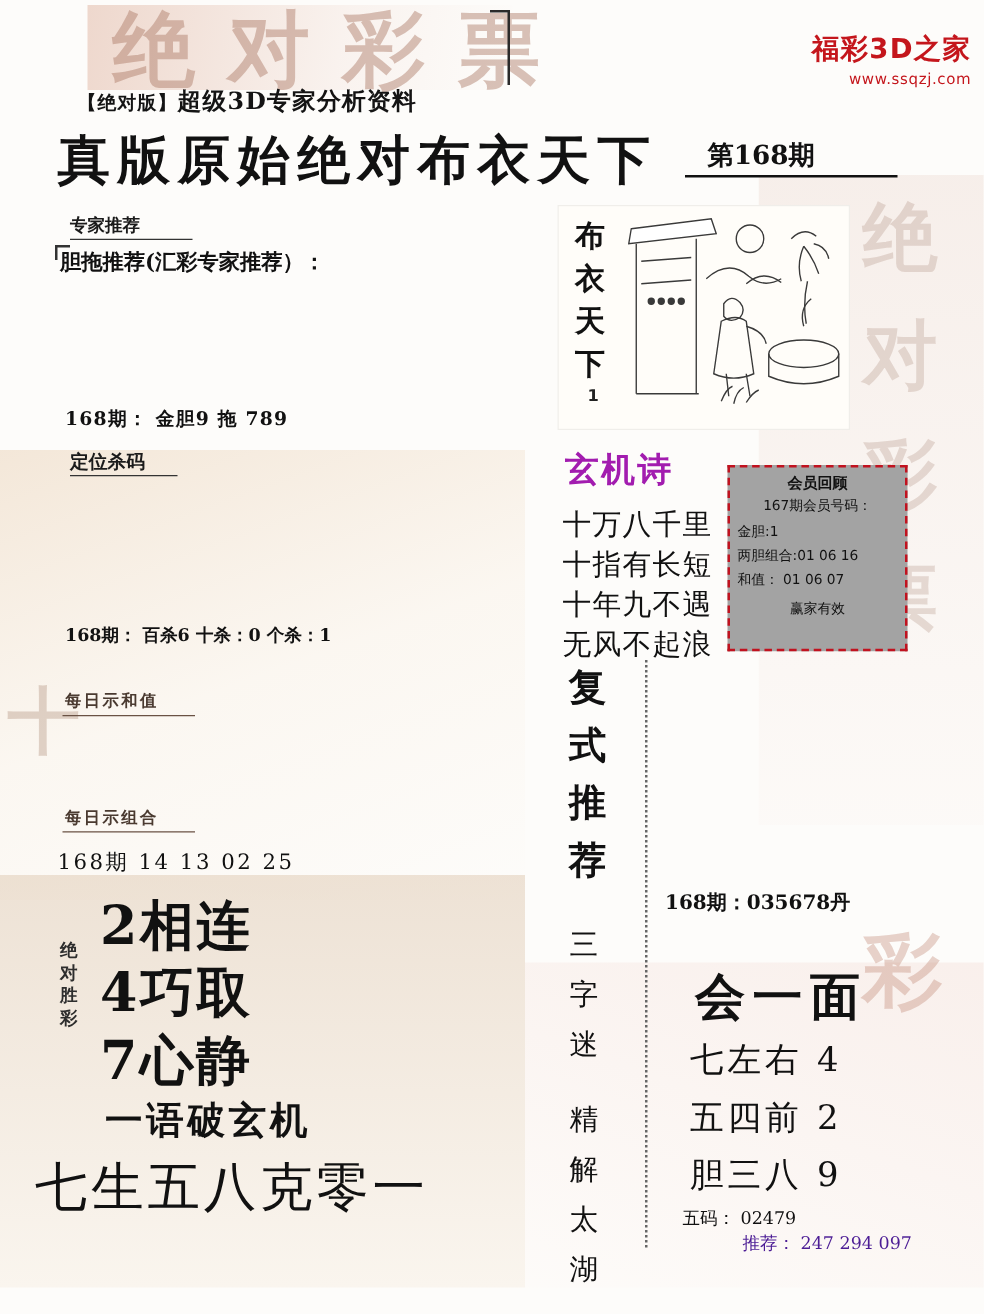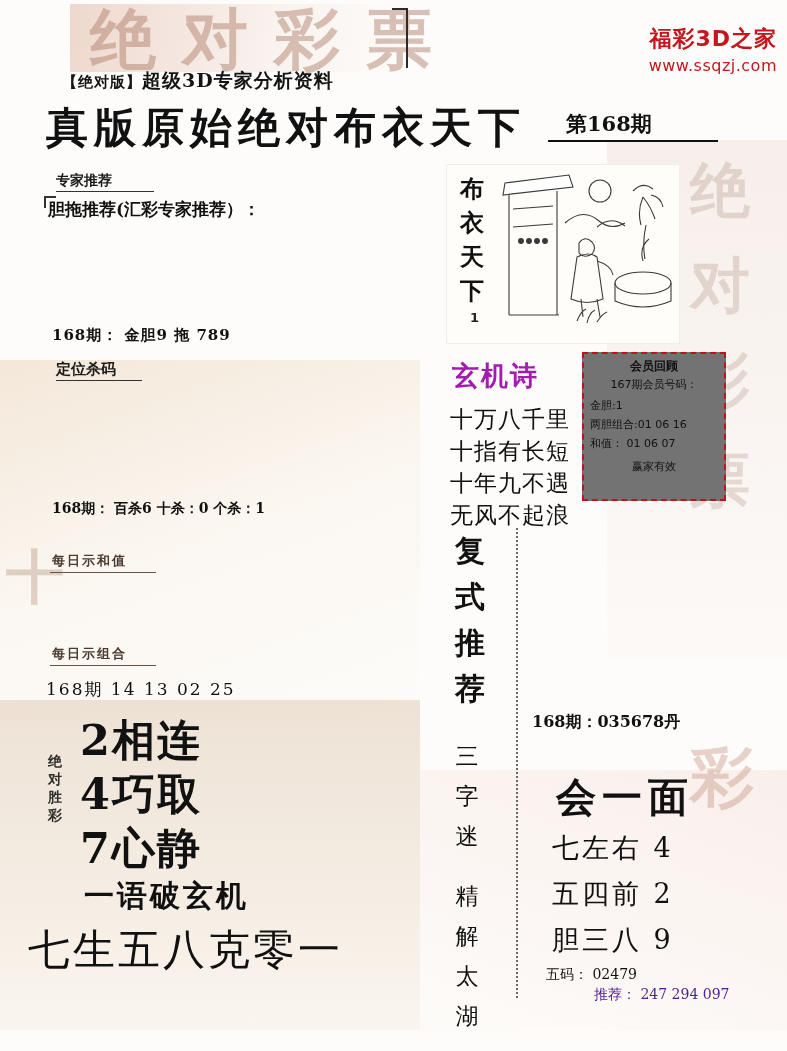--- a/index.html
+++ b/index.html
@@ -34,21 +34,21 @@
   .ghost-r2{left:690px;top:255px;font-size:60px;}
   .ghost-r3{left:690px;top:350px;font-size:60px;}
   .ghost-r4{left:690px;top:450px;font-size:60px;}
   .ghost-br{left:690px;top:745px;font-size:64px;color:rgba(190,130,110,.35);}
   .ghost-bl{left:6px;top:548px;font-size:58px;color:rgba(160,120,95,.3);}
 
   
   .brand{position:absolute;right:10px;top:8px;text-align:right;margin-top:16px;}
   .brand .b1{font-size:22px;font-weight:bold;color:#c4161c;letter-spacing:1px;
     font-family:"DejaVu Sans","Liberation Sans",sans-serif;}
-  .brand .b2{font-size:16px;color:#c4161c;margin-top:2px;letter-spacing:.5px;}
+  .brand .b2{font-size:12px;color:#c4161c;margin-top:2px;letter-spacing:.5px;}
 
   
   .sub-title{position:absolute;left:62px;top:68px;font-size:19px;font-weight:bold;
     font-family:"DejaVu Serif","Liberation Serif",serif;color:#141414;letter-spacing:1px;}
   .sub-title .tag{font-size:15px;}
   .main-title{position:absolute;left:46px;top:100px;font-size:42px;font-weight:bold;
     font-family:"DejaVu Serif","Liberation Serif",serif;letter-spacing:6px;color:#111;}
   .issue{position:absolute;left:566px;top:110px;font-size:21px;font-weight:bold;
     font-family:"DejaVu Serif","Liberation Serif",serif;color:#111;}
   .issue-rule{position:absolute;left:548px;top:140px;width:170px;height:2px;background:#111;}
@@ -101,22 +101,22 @@
   .illus-sub{position:absolute;left:470px;top:310px;font-size:13px;color:#222;font-weight:bold;}
 
   
   .xuanji-title{position:absolute;left:452px;top:358px;font-size:27px;font-weight:bold;
     font-family:"DejaVu Serif","Liberation Serif",serif;color:#a21caf;letter-spacing:2px;}
   .xuanji-line{position:absolute;left:450px;font-size:23px;font-family:"DejaVu Serif","Liberation Serif",serif;
     color:#111;letter-spacing:1px;}
   .xl1{top:404px;} .xl2{top:436px;} .xl3{top:468px;} .xl4{top:500px;}
 
   
-  .member{position:absolute;left:582px;top:352px;width:140px;height:145px;
-    border:2px dashed #c1121f;background:#737373;}
+  .member{position:absolute;left:582px;top:372px;width:140px;height:145px;
+    border:2px dashed #c1121f;background:#a3a3a3;}
   .member h4{margin:0;padding:4px 0 2px;text-align:center;font-size:12px;font-weight:bold;color:#111;
     font-family:"DejaVu Serif","Liberation Serif",serif;}
   .member .sub{text-align:center;font-size:11px;color:#111;margin-bottom:4px;}
   .member .line{font-size:11px;color:#111;padding:2px 6px;}
   .member .last{text-align:center;font-size:11px;color:#111;margin-top:6px;}
 
   
   .fushi{position:absolute;left:452px;top:528px;width:36px;font-size:30px;font-weight:bold;
     font-family:"DejaVu Serif","Liberation Serif",serif;color:#111;line-height:46px;text-align:center;}
   .fushi-val{position:absolute;left:532px;top:712px;font-size:16px;font-weight:bold;

